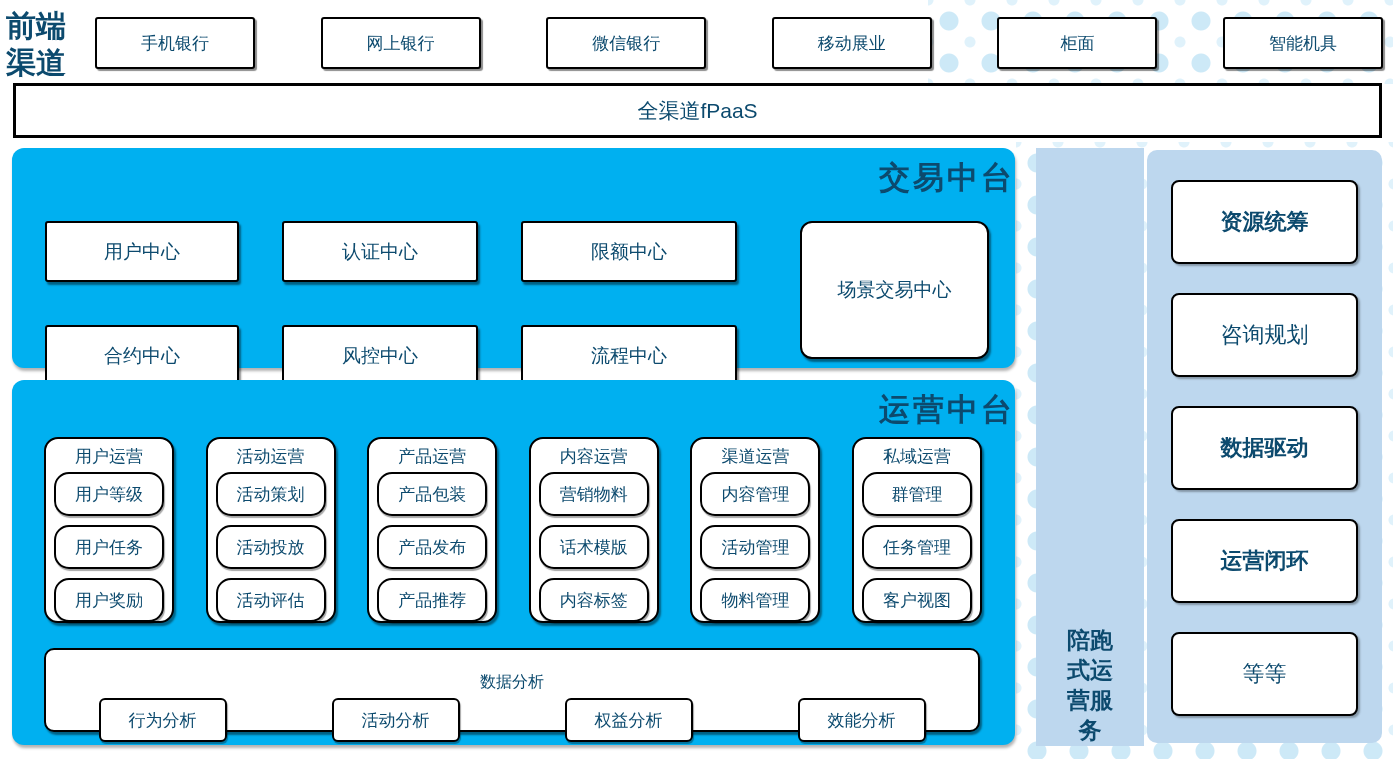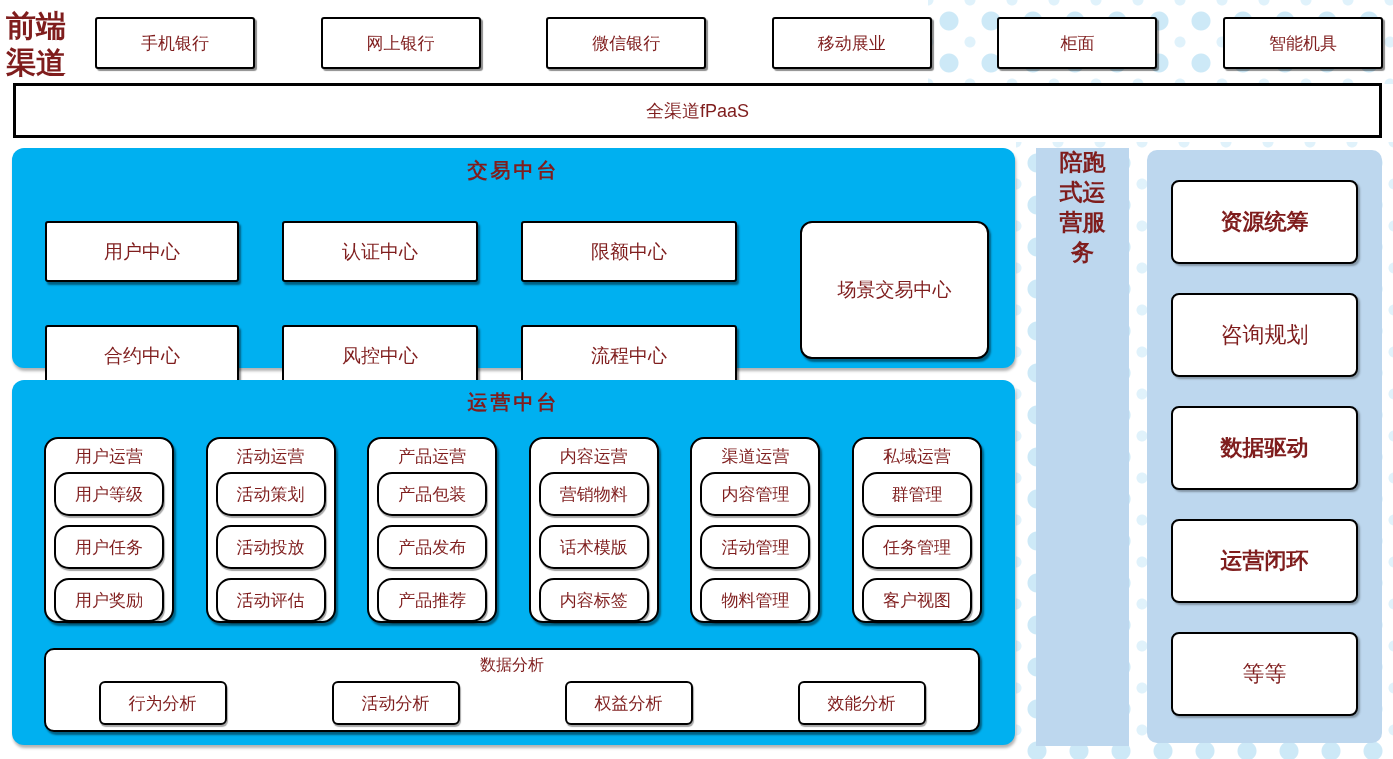--- a/index.html
+++ b/index.html
@@ -1,18 +1,18 @@
 <!DOCTYPE html>
 <html style="--cyan: #00B0F0; --light_blue: #BDD7EE; --dot_large: #CDE9F7; --dot_small: #E0F2FB;"><head>
 <meta charset="utf-8">
 <style>
   html,body{margin:0;padding:0;background:#fff;}
   .stage{
     position:relative;width:1393px;height:759px;overflow:hidden;background:#fff;
-    font-family:"Liberation Sans","DejaVu Sans",sans-serif;color:#7f1d1d;
+    font-family:"Liberation Sans","DejaVu Sans",sans-serif;color:#0c4a6e;
   }
   
   .dots{
     position:absolute;z-index:0;
     background-image:
       radial-gradient(circle, var(--dot_large,#CDE9F7) 9px, transparent 10px),
       radial-gradient(circle, var(--dot_small,#E0F2FB) 5px, transparent 6px);
     background-size:42px 42px,42px 42px;
     background-position:0 0,21px 21px;
   }
@@ -30,35 +30,35 @@
   .chan-box{
     width:156px;height:48px;background:#fff;border:2px solid #000;border-radius:3px;
     box-shadow:2px 2px 1px rgba(0,0,0,.45);
     display:flex;align-items:center;justify-content:center;
     font-size:17px;font-weight:500;
   }
   .fpaas{
     position:absolute;left:13px;top:83px;width:1363px;height:49px;z-index:2;
     background:#fff;border:3px solid #000;
     display:flex;align-items:center;justify-content:center;
-    font-size:18px;font-weight:500;
+    font-size:21px;font-weight:500;
   }
 
   
   .panel{
     position:absolute;left:12px;width:1003px;z-index:1;
     background:var(--cyan,#00B0F0);border-radius:12px;
     box-shadow:1px 3px 3px rgba(0,0,0,.3);
   }
   .panel-trade{top:148px;height:220px;}
   .panel-ops{top:380px;height:365px;}
   .panel-title{
-    padding-top:9px;text-align:center;
+    padding-top:9px;text-align:right;
     font-family:"Liberation Serif","DejaVu Serif",serif;
-    font-size:20px;font-weight:700;letter-spacing:3px;
+    font-size:31px;font-weight:700;letter-spacing:3px;
   }
   .wbox{
     background:#fff;border:2px solid #000;
     display:flex;align-items:center;justify-content:center;
     box-shadow:2px 3px 2px rgba(0,0,0,.45);
   }
   .trade-grid{
     position:absolute;left:33px;top:73px;
     display:grid;grid-template-columns:194px 196px 216px;column-gap:51px;row-gap:20px;gap:43px;
   }
@@ -80,33 +80,33 @@
     margin:0 8px 9px;height:40px;flex:none;
     background:#fff;border:2px solid #000;border-radius:15px;
     display:flex;align-items:center;justify-content:center;
     font-size:17px;font-weight:500;box-shadow:1px 2px 1px rgba(0,0,0,.35);
   }
   .analysis{
     position:absolute;left:32px;top:268px;width:936px;height:84px;
     background:#fff;border:2px solid #000;border-radius:10px;
     box-shadow:2px 3px 2px rgba(0,0,0,.45);box-sizing:border-box;
   }
-  .analysis-title{text-align:center;padding-top:5px;font-size:16px;font-weight:500;}
+  .analysis-title{text-align:center;padding-top:22px;font-size:16px;font-weight:500;}
   .analysis-row{display:flex;justify-content:space-around;margin-top:5px;text-align:right;}
   .analysis-box{
     width:124px;height:40px;background:#fff;border:2px solid #000;border-radius:6px;
     display:flex;align-items:center;justify-content:center;
     font-size:17px;font-weight:500;box-shadow:1px 2px 1px rgba(0,0,0,.35);
   }
 
   
   .side-bar{
-    position:absolute;left:1036px;top:148px;width:93px;height:598px;z-index:1;
+    position:absolute;left:1036px;top:148px;width:108px;height:598px;z-index:1;
     background:var(--light_blue,#BDD7EE);
-    display:flex;align-items:flex-start;justify-content:center;
+    display:flex;align-items:flex-end;justify-content:center;
   }
   .side-text{
     width:2em;font-size:23px;font-weight:600;line-height:1.3;
     word-break:break-all;text-align:center;
   }
   .right-panel{
     position:absolute;left:1147px;top:150px;width:235px;height:593px;z-index:1;
     background:var(--light_blue,#BDD7EE);border-radius:10px;
     display:flex;flex-direction:column;justify-content:space-between;
     padding:30px 24px 27px;box-sizing:border-box;

